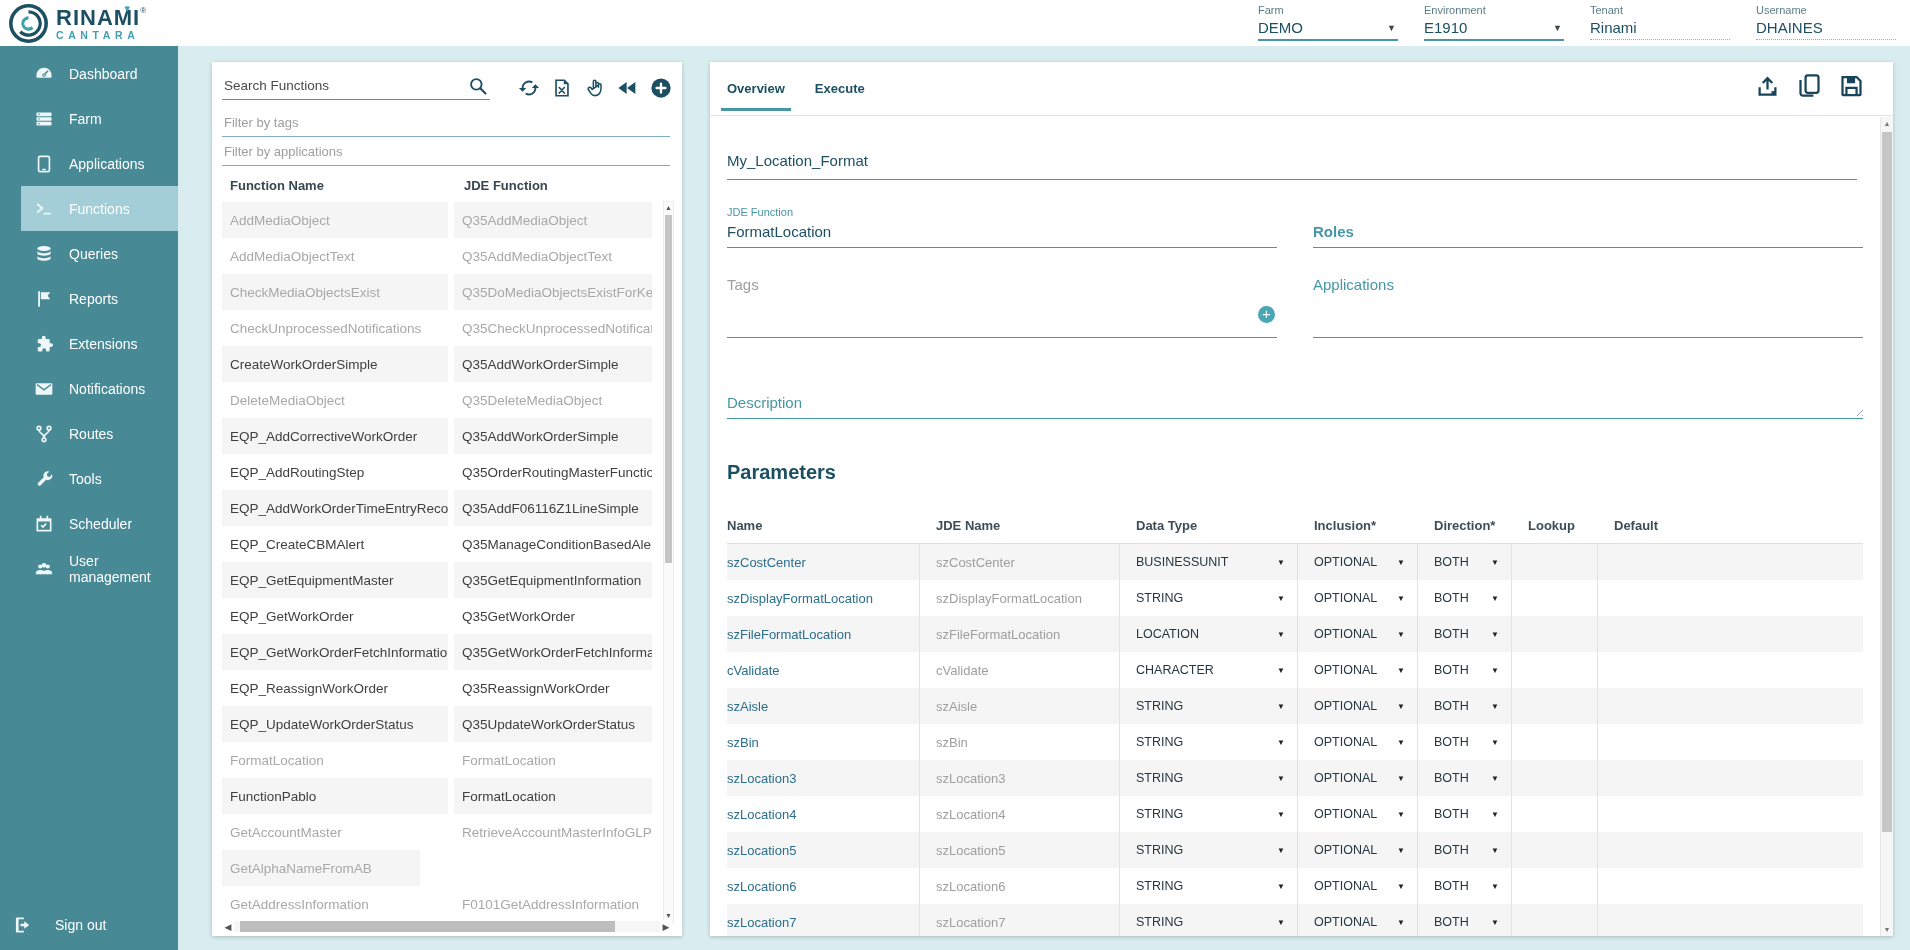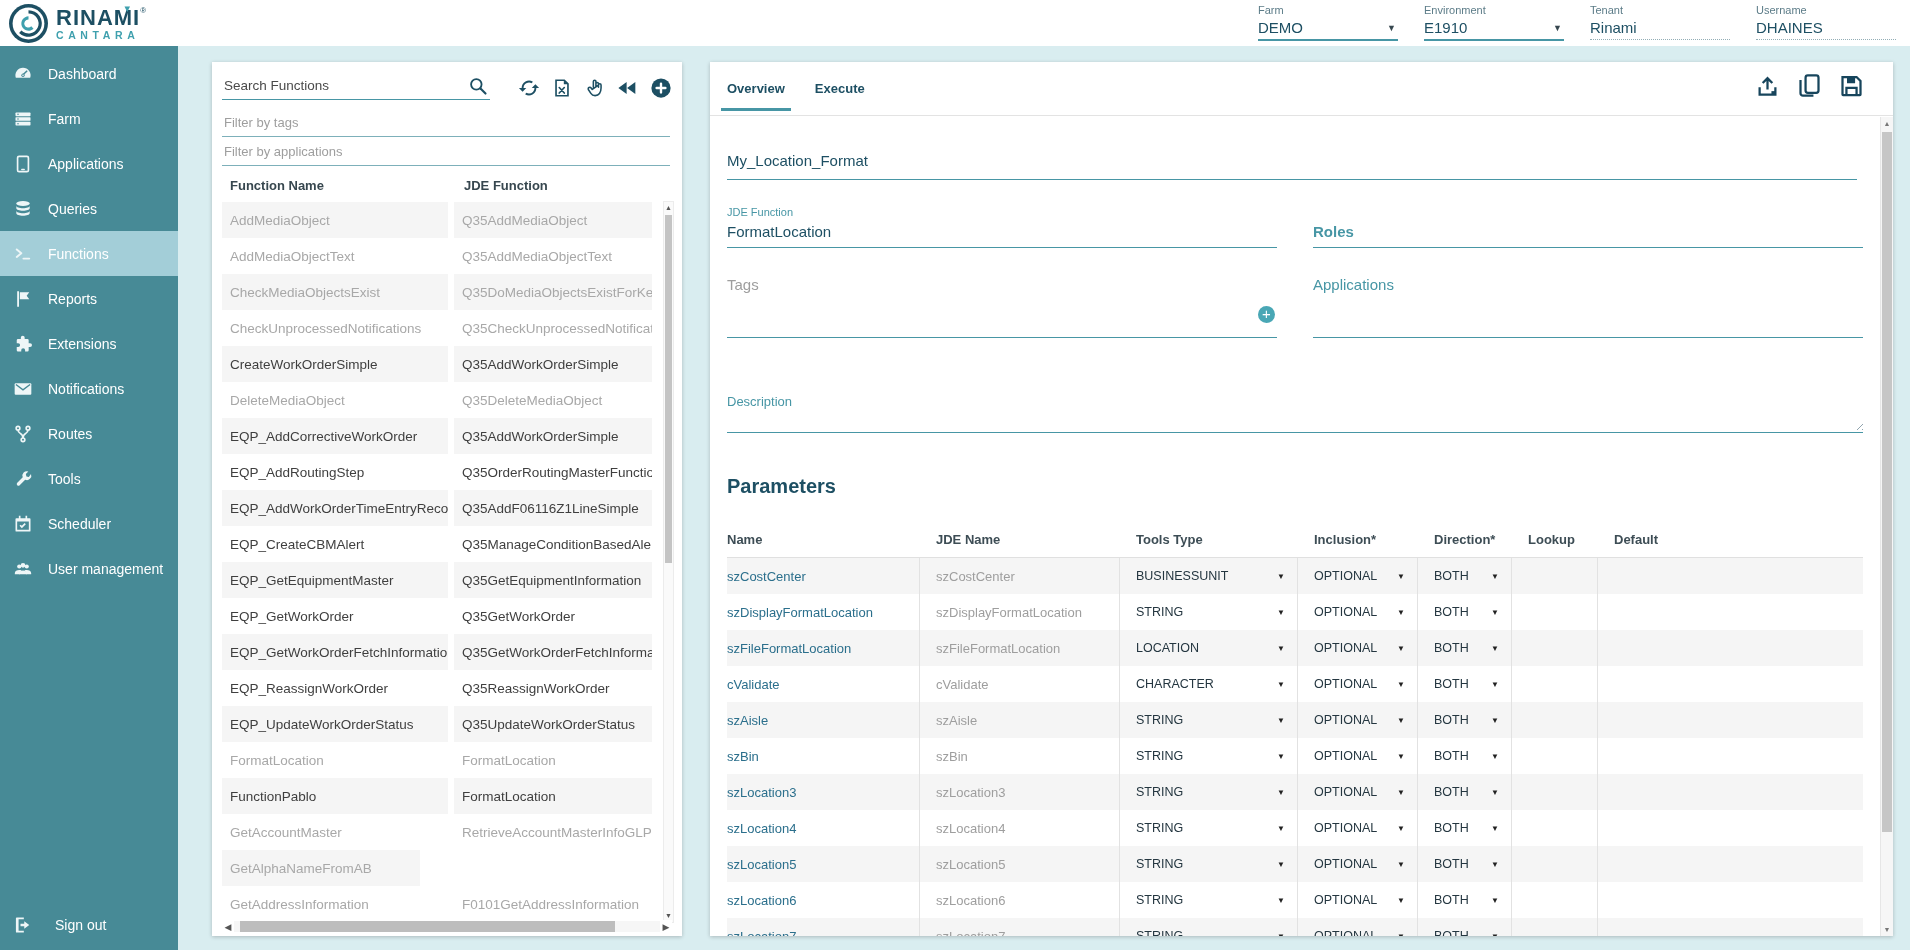--- a/index.html
+++ b/index.html
@@ -21,21 +21,21 @@
   .brand-line2{font-size:10.5px;font-weight:700;letter-spacing:4.6px;color:#3fa0ae;margin-top:1px;}
   .brand-accent{position:absolute;top:-4px;right:16px;color:#3fa0ae;font-size:11px;}
   .envfields{position:absolute;right:14px;top:4px;display:flex;gap:26px;}
   .hfield{width:140px;}
   .hlabel{font-size:11px;color:#5c7c88;}
   .hvalue{margin-top:3px;font-size:15px;color:var(--navy);display:flex;justify-content:space-between;align-items:center;padding:0 2px 3px 0;border-bottom:2px solid var(--teal);cursor:pointer;}
   .hfield.text .hvalue{border-bottom:1px dotted #93aeb6;cursor:text;}
   .caret{font-size:9px;color:#37474f;}
 
   
-  .sidebar{position:absolute;left:0;top:46px;bottom:0;width:178px;background:var(--sidebar);z-index:4;}
+  .sidebar{position:absolute;left:0;top:46px;bottom:0;width:178px;background:var(--sidebar);z-index:4;padding-left:21px;}
   .nav{padding-top:5px;}
   .nav-item{height:45px;display:flex;align-items:center;padding-left:13px;gap:15px;cursor:pointer;}
   .nav-item.active{background:var(--sidebar-active);}
   .nav-item .label{font-size:14px;color:#fff;}
   .icn{width:20px;height:20px;display:inline-flex;color:#eef6f7;flex:none;}
   .icn svg{width:100%;height:100%;}
   .signout{position:absolute;bottom:2px;left:0;right:0;height:46px;display:flex;align-items:center;padding-left:13px;gap:22px;cursor:pointer;}
   .signout .label{font-size:14px;color:#fff;}
 
   
@@ -89,21 +89,21 @@
   .name-input{margin-top:36px;display:block;width:calc(100% - 6px);border:none;outline:none;border-bottom:1px solid var(--teal);font-size:15px;color:var(--navy);padding:0 0 10px;background:transparent;}
   .form-grid{display:grid;grid-template-columns:1fr 1fr;column-gap:36px;row-gap:24px;margin-top:26px;align-items:end;}
   .flabel{font-size:11px;color:var(--teal);}
   .jde-input{display:block;width:100%;border:none;outline:none;border-bottom:1px solid var(--teal);font-size:15px;color:var(--navy);padding:5px 0 7px;background:transparent;}
   .roles-block{border-bottom:1px solid var(--teal);padding-bottom:7px;font-size:15px;color:var(--teal);cursor:text;font-weight:bold;}
   .tags-block{position:relative;height:66px;border-bottom:1px solid var(--teal);}
   .tags-input{position:absolute;top:4px;left:0;width:85%;border:none;outline:none;font-size:15px;color:#555;background:transparent;}
   .tags-input::placeholder{color:#9e9e9e;}
   .add-tag{position:absolute;right:2px;bottom:14px;width:17px;height:17px;border-radius:50%;background:#49a7b5;color:#fff;font-size:15px;line-height:16px;text-align:center;cursor:pointer;}
   .apps-block{position:relative;height:66px;border-bottom:1px solid var(--teal);font-size:15px;color:var(--teal);padding-top:4px;cursor:text;}
-  .desc-block{margin-top:56px;position:relative;border-bottom:1px solid var(--teal);padding-bottom:23px;font-size:13px;color:var(--teal);cursor:text;}
+  .desc-block{margin-top:56px;position:relative;border-bottom:1px solid var(--teal);padding-bottom:7px;font-size:15px;color:var(--teal);cursor:text;}
   .resize-handle{position:absolute;right:0;bottom:2px;width:9px;height:9px;background:repeating-linear-gradient(135deg,#90a4ae 0 1px,transparent 1px 4px);clip-path:polygon(100% 0,100% 100%,0 100%);cursor:nwse-resize;}
   .params-title{margin-top:42px;font-size:20px;font-weight:bold;color:var(--navy);}
   .p-head{display:grid;grid-template-columns:193px 200px 178px 120px 94px 86px 1fr;height:36px;align-items:center;font-size:13px;font-weight:bold;color:#3d4d55;margin-top:24px;border-bottom:1px solid #e0e0e0;}
   .p-head span:nth-child(n+2){padding-left:16px;}
   .prow{display:grid;grid-template-columns:193px 200px 178px 120px 94px 86px 1fr;height:36px;}
   .prow:nth-child(odd){background:var(--stripe);}
   .pcell{height:100%;display:flex;align-items:center;border-right:1px solid #e2e2e2;overflow:hidden;font-size:13px;white-space:nowrap;}
   .pcell:nth-child(n+2){padding-left:16px;}
   .pcell:last-child{border-right:none;}
   .pname{color:var(--link);cursor:pointer;}
@@ -195,40 +195,40 @@
         </div>
         <div class="nav-item">
           <span class="icn">
             <svg viewBox="0 0 24 24">
               <rect x="5.5" y="2.8" width="13" height="18.4" rx="1.8" fill="none" stroke="currentColor" stroke-width="2"></rect>
               <path stroke="currentColor" stroke-width="1.6" stroke-linecap="round" d="M10.5 18.6h3"></path>
             </svg>
           </span>
           <span class="label">Applications</span>
         </div>
+        <div class="nav-item active">
+          <span class="icn">
+            <svg viewBox="0 0 24 24">
+              <path fill="none" stroke="currentColor" stroke-width="2.3" stroke-linecap="round" stroke-linejoin="round" d="M4.5 6.5 10 11l-5.5 4.5"></path>
+              <path stroke="currentColor" stroke-width="2.3" stroke-linecap="round" d="M12.5 17.5h7"></path>
+            </svg>
+          </span>
+          <span class="label">Functions</span>
+        </div>
         <div class="nav-item">
           <span class="icn">
             <svg viewBox="0 0 24 24">
               <g fill="currentColor">
                 <ellipse cx="12" cy="5.5" rx="8" ry="3"></ellipse>
                 <path d="M4 8c0 1.7 3.6 3 8 3s8-1.3 8-3v3c0 1.7-3.6 3-8 3s-8-1.3-8-3z"></path>
                 <path d="M4 14c0 1.7 3.6 3 8 3s8-1.3 8-3v3c0 1.7-3.6 3-8 3s-8-1.3-8-3z"></path>
               </g>
             </svg>
           </span>
           <span class="label">Queries</span>
-        </div>
-        <div class="nav-item active">
-          <span class="icn">
-            <svg viewBox="0 0 24 24">
-              <path fill="none" stroke="currentColor" stroke-width="2.3" stroke-linecap="round" stroke-linejoin="round" d="M4.5 6.5 10 11l-5.5 4.5"></path>
-              <path stroke="currentColor" stroke-width="2.3" stroke-linecap="round" d="M12.5 17.5h7"></path>
-            </svg>
-          </span>
-          <span class="label">Functions</span>
         </div>
         <div class="nav-item">
           <span class="icn">
             <svg viewBox="0 0 24 24">
               <path fill="currentColor" d="M5 2.8h2.2v18.4H5z"></path>
               <path fill="currentColor" d="M8.2 4h11.3l-3.1 4.2 3.1 4.2H8.2z"></path>
             </svg>
           </span>
           <span class="label">Reports</span>
         </div>
@@ -479,21 +479,21 @@
         <div class="apps-block">Applications</div>
       </div>
       <div class="desc-block">
         <span>Description</span>
         <span class="resize-handle"></span>
       </div>
       <div class="params-title">Parameters</div>
       <div class="p-head" id="p-head">
           <span>Name</span>
           <span>JDE Name</span>
-          <span>Tools Type</span>
+          <span>Data Type</span>
           <span>Inclusion*</span>
           <span>Direction*</span>
           <span>Lookup</span>
           <span>Default</span>
         </div>
       <div id="p-rows">
           <div class="prow">
             <span class="pcell pname">szCostCenter</span>
             <span class="pcell pjde">szCostCenter</span>
             <span class="pcell psel">

